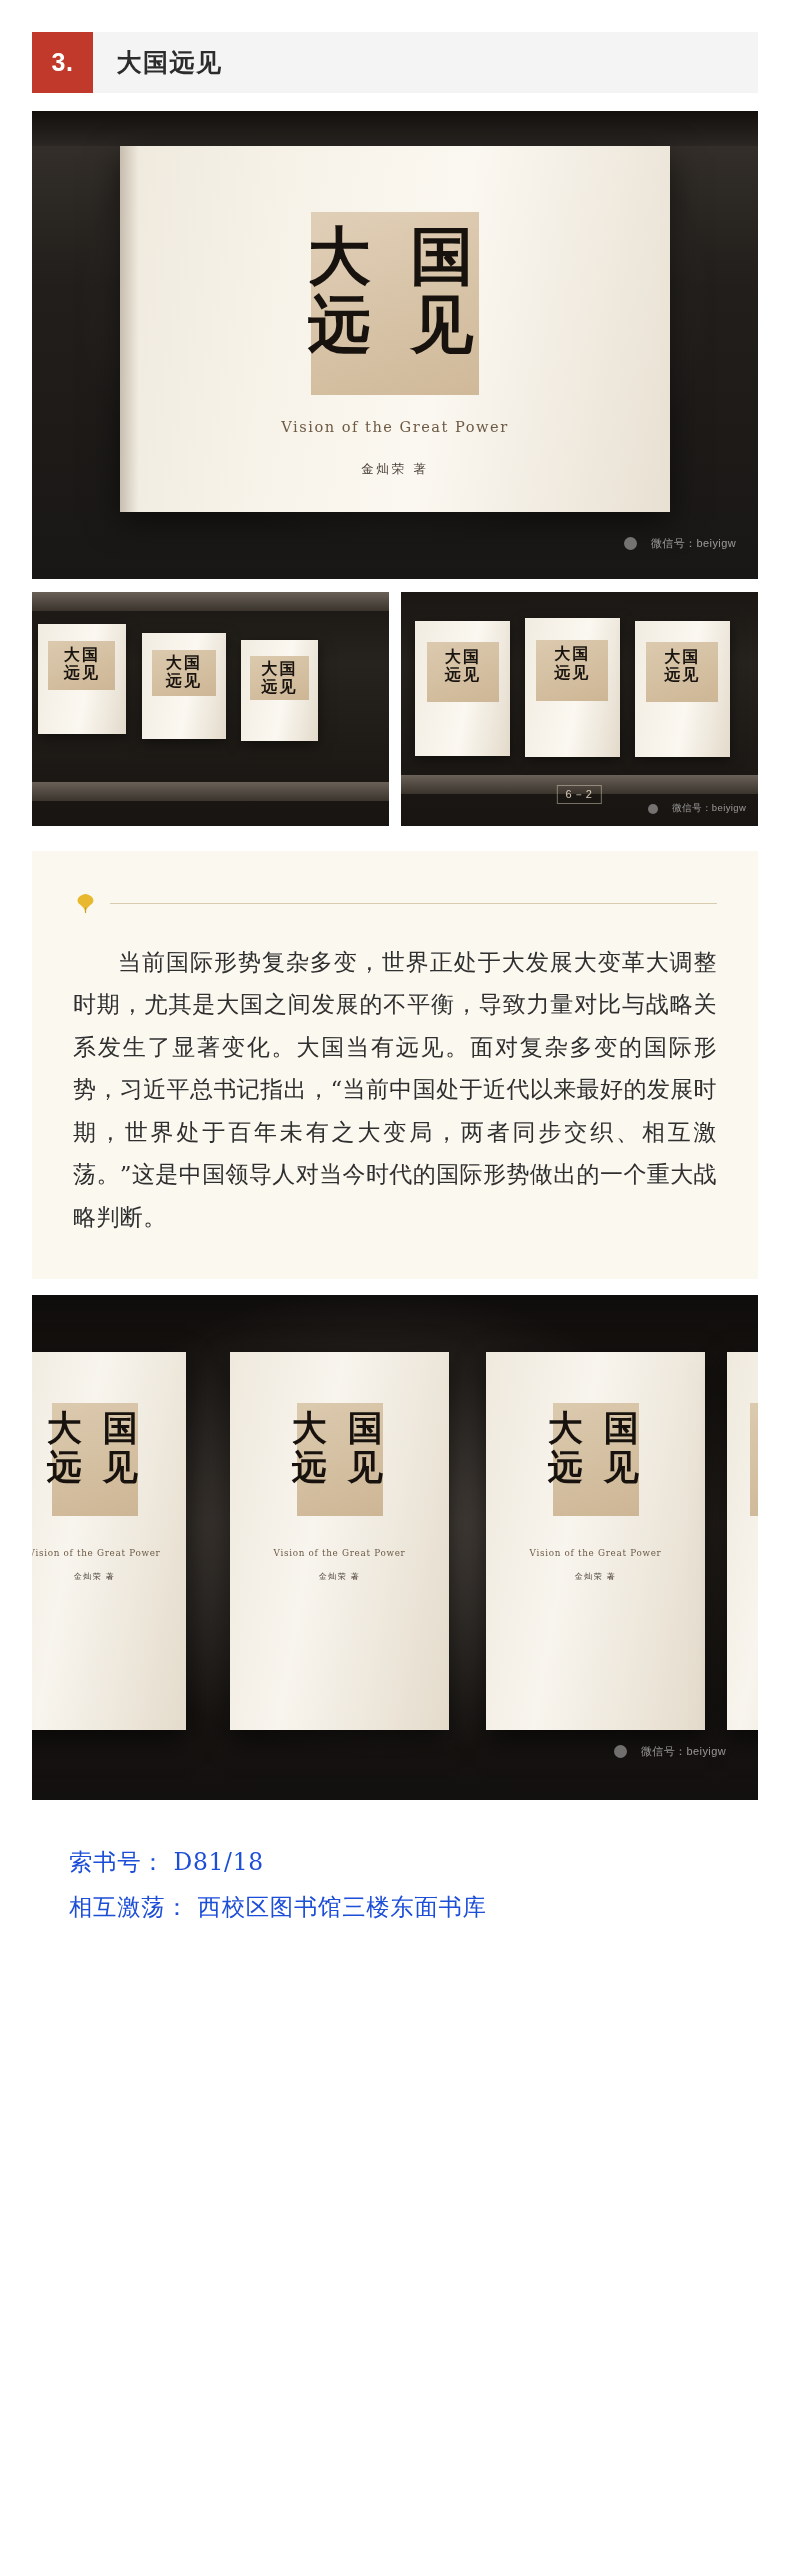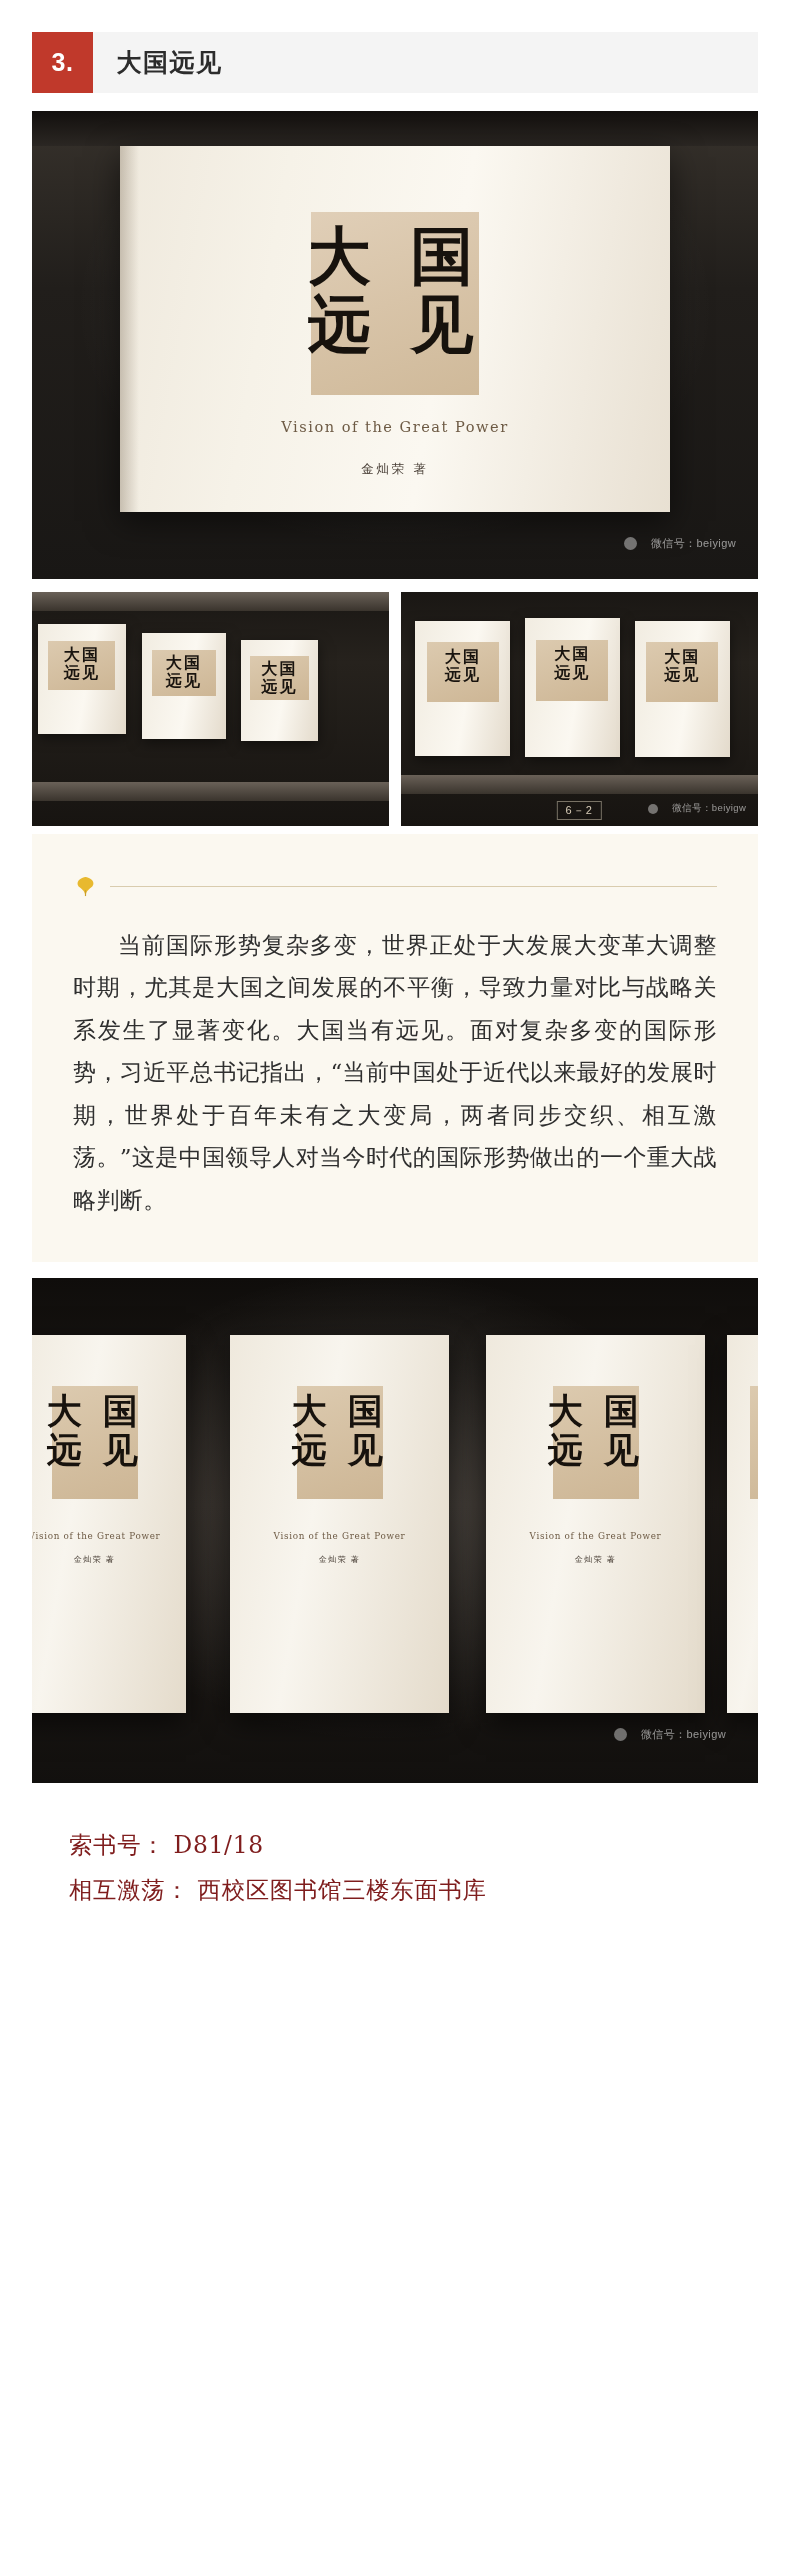--- a/index.html
+++ b/index.html
@@ -194,32 +194,32 @@
     font-weight: bold;
     color: #19140f;
     font-size: 16px;
     line-height: 1.15;
     letter-spacing: 2.2px;
   }
   .shot-label {
     position: absolute;
     left: 50%;
     transform: translateX(-50%);
-    bottom: 6px;
+    bottom: 22px;
     color: #d8cdb8;
     font-size: 11px;
     letter-spacing: 1.5px;
     border: 0.7px solid rgba(216,205,184,0.5);
     padding: 0.7px 7.3px;
   }
   .shot-wm { right: 11.7px; bottom: 10.2px; font-size: 9.5px; }
 
   
   .textcard {
-    margin: 8px 32px 0 32px;
+    margin: 25px 32px 0 32px;
     background: #fbf8f0;
     padding: 40px 41px 38px 41px;
     box-sizing: border-box;
   }
   .leafrow {
     display: flex;
     align-items: center;
     gap: 11.7px;
     margin-bottom: 25px;
   }
@@ -313,21 +313,21 @@
   .wb-far   { left: 695px;  width: 132px; }
   .wide-wm { right: 32px; bottom: 41px; }
 
   
   .footer {
     margin: 40px 32px 44px 69px;
   }
   .footer-line {
     font-family: "DejaVu Serif", serif;
     font-size: 23.4px;
-    color: #7f1d1d;
+    color: #1d4ed8;
     line-height: 1.9;
     letter-spacing: 0.7px;
   }
 </style>
 </head>
 <body>
 
 <div class="page">
 
   <div class="header">

